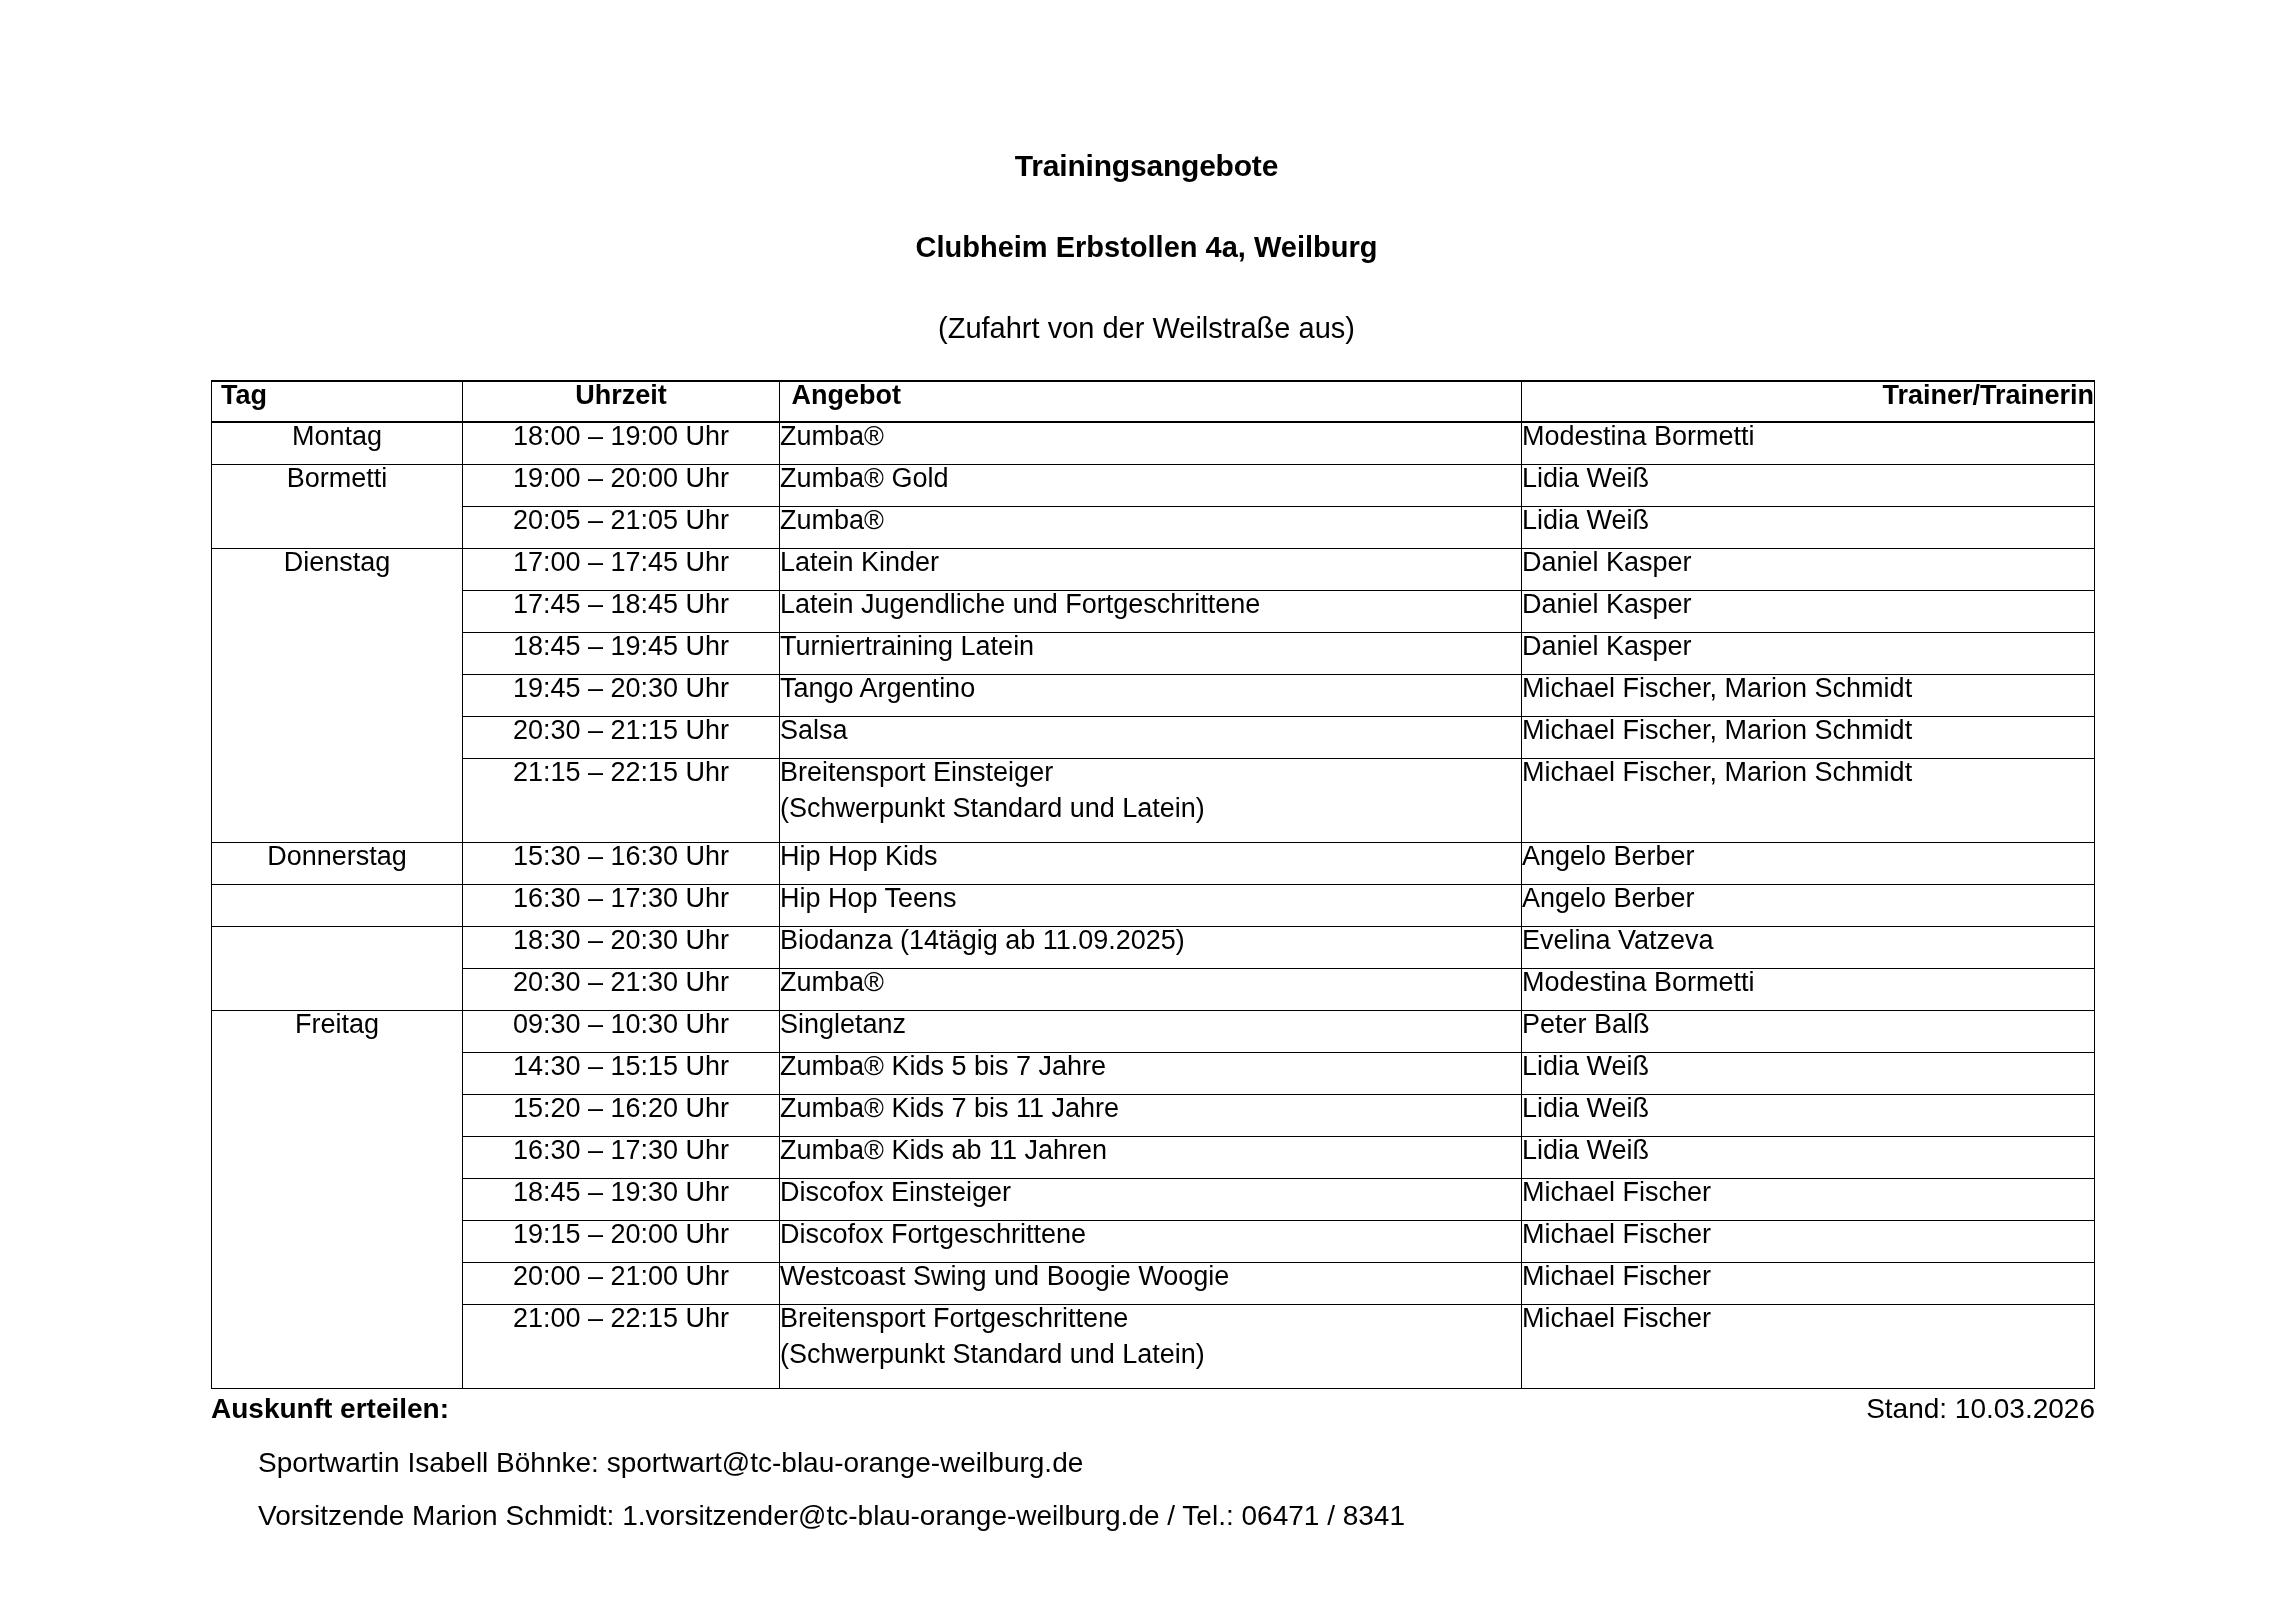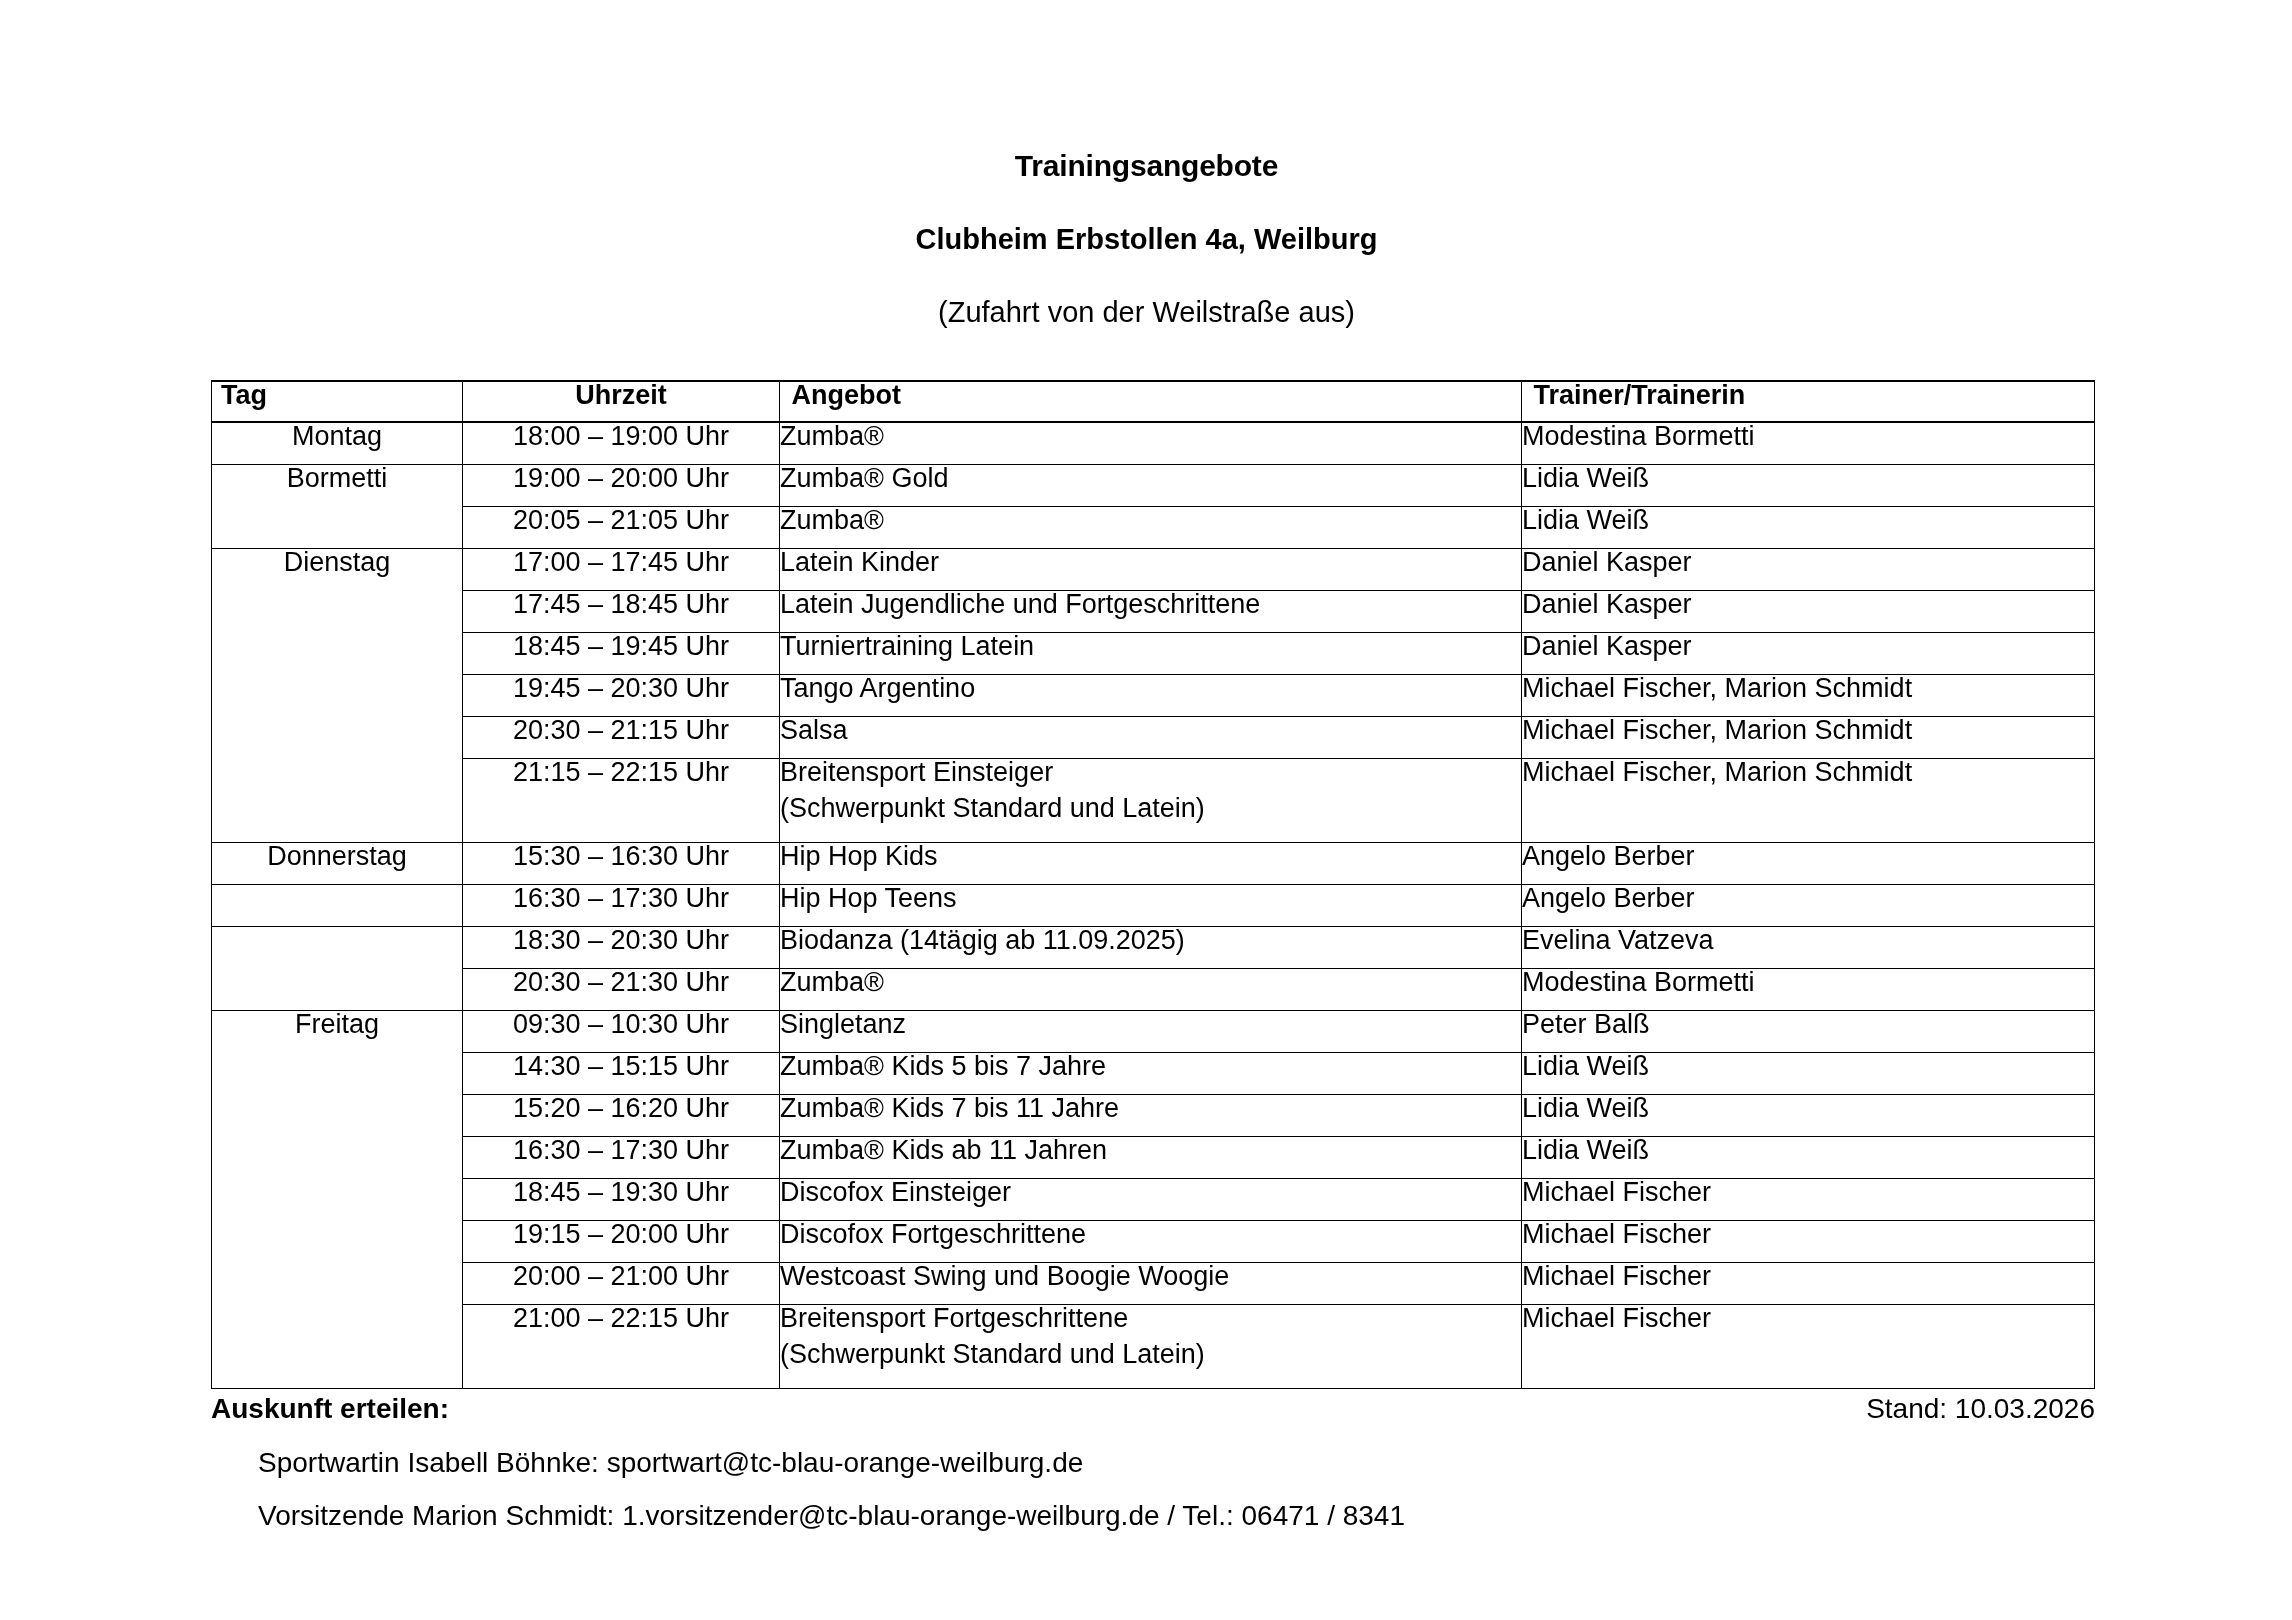--- a/index.html
+++ b/index.html
@@ -31,21 +31,21 @@
   .doc-title {
     font-size: 30px;
     font-weight: bold;
     letter-spacing: -0.2px;
     line-height: 1.05;
     margin: 0;
   }
   .doc-subtitle {
     font-size: 29px;
     font-weight: bold;
-    margin: 8px;
+    margin: 16px;
     padding-top: 34px;
     line-height: 1.1;
   }
   .doc-note {
     font-size: 29px;
     font-weight: normal;
     margin: 0;
     padding-top: 34px;
     line-height: 1.1;
   }
@@ -78,21 +78,21 @@
   
   tr.head td {
     font-weight: bold;
     height: 39px;
     border-bottom-width: 2.7px;
     border-top-width: 2.7px;
   }
   tr.head td.h-tag    { text-align: left;   padding-left: 9px; }
   tr.head td.h-zeit   { text-align: center; }
   tr.head td.h-ang    { text-align: left;   padding-left: 11.6px; }
-  tr.head td.h-trainer{ text-align: left;   padding-left: 11.6px; }
+  tr.head td.h-trainer{ text-align: right;   padding-left: 11.6px; }
 
   
   td.c-tag {
     font-weight: bold;
     text-align: center;
     padding-top: 7.2px;
   }
   td.c-zeit {
     text-align: center;
     padding-top: 7.2px;

